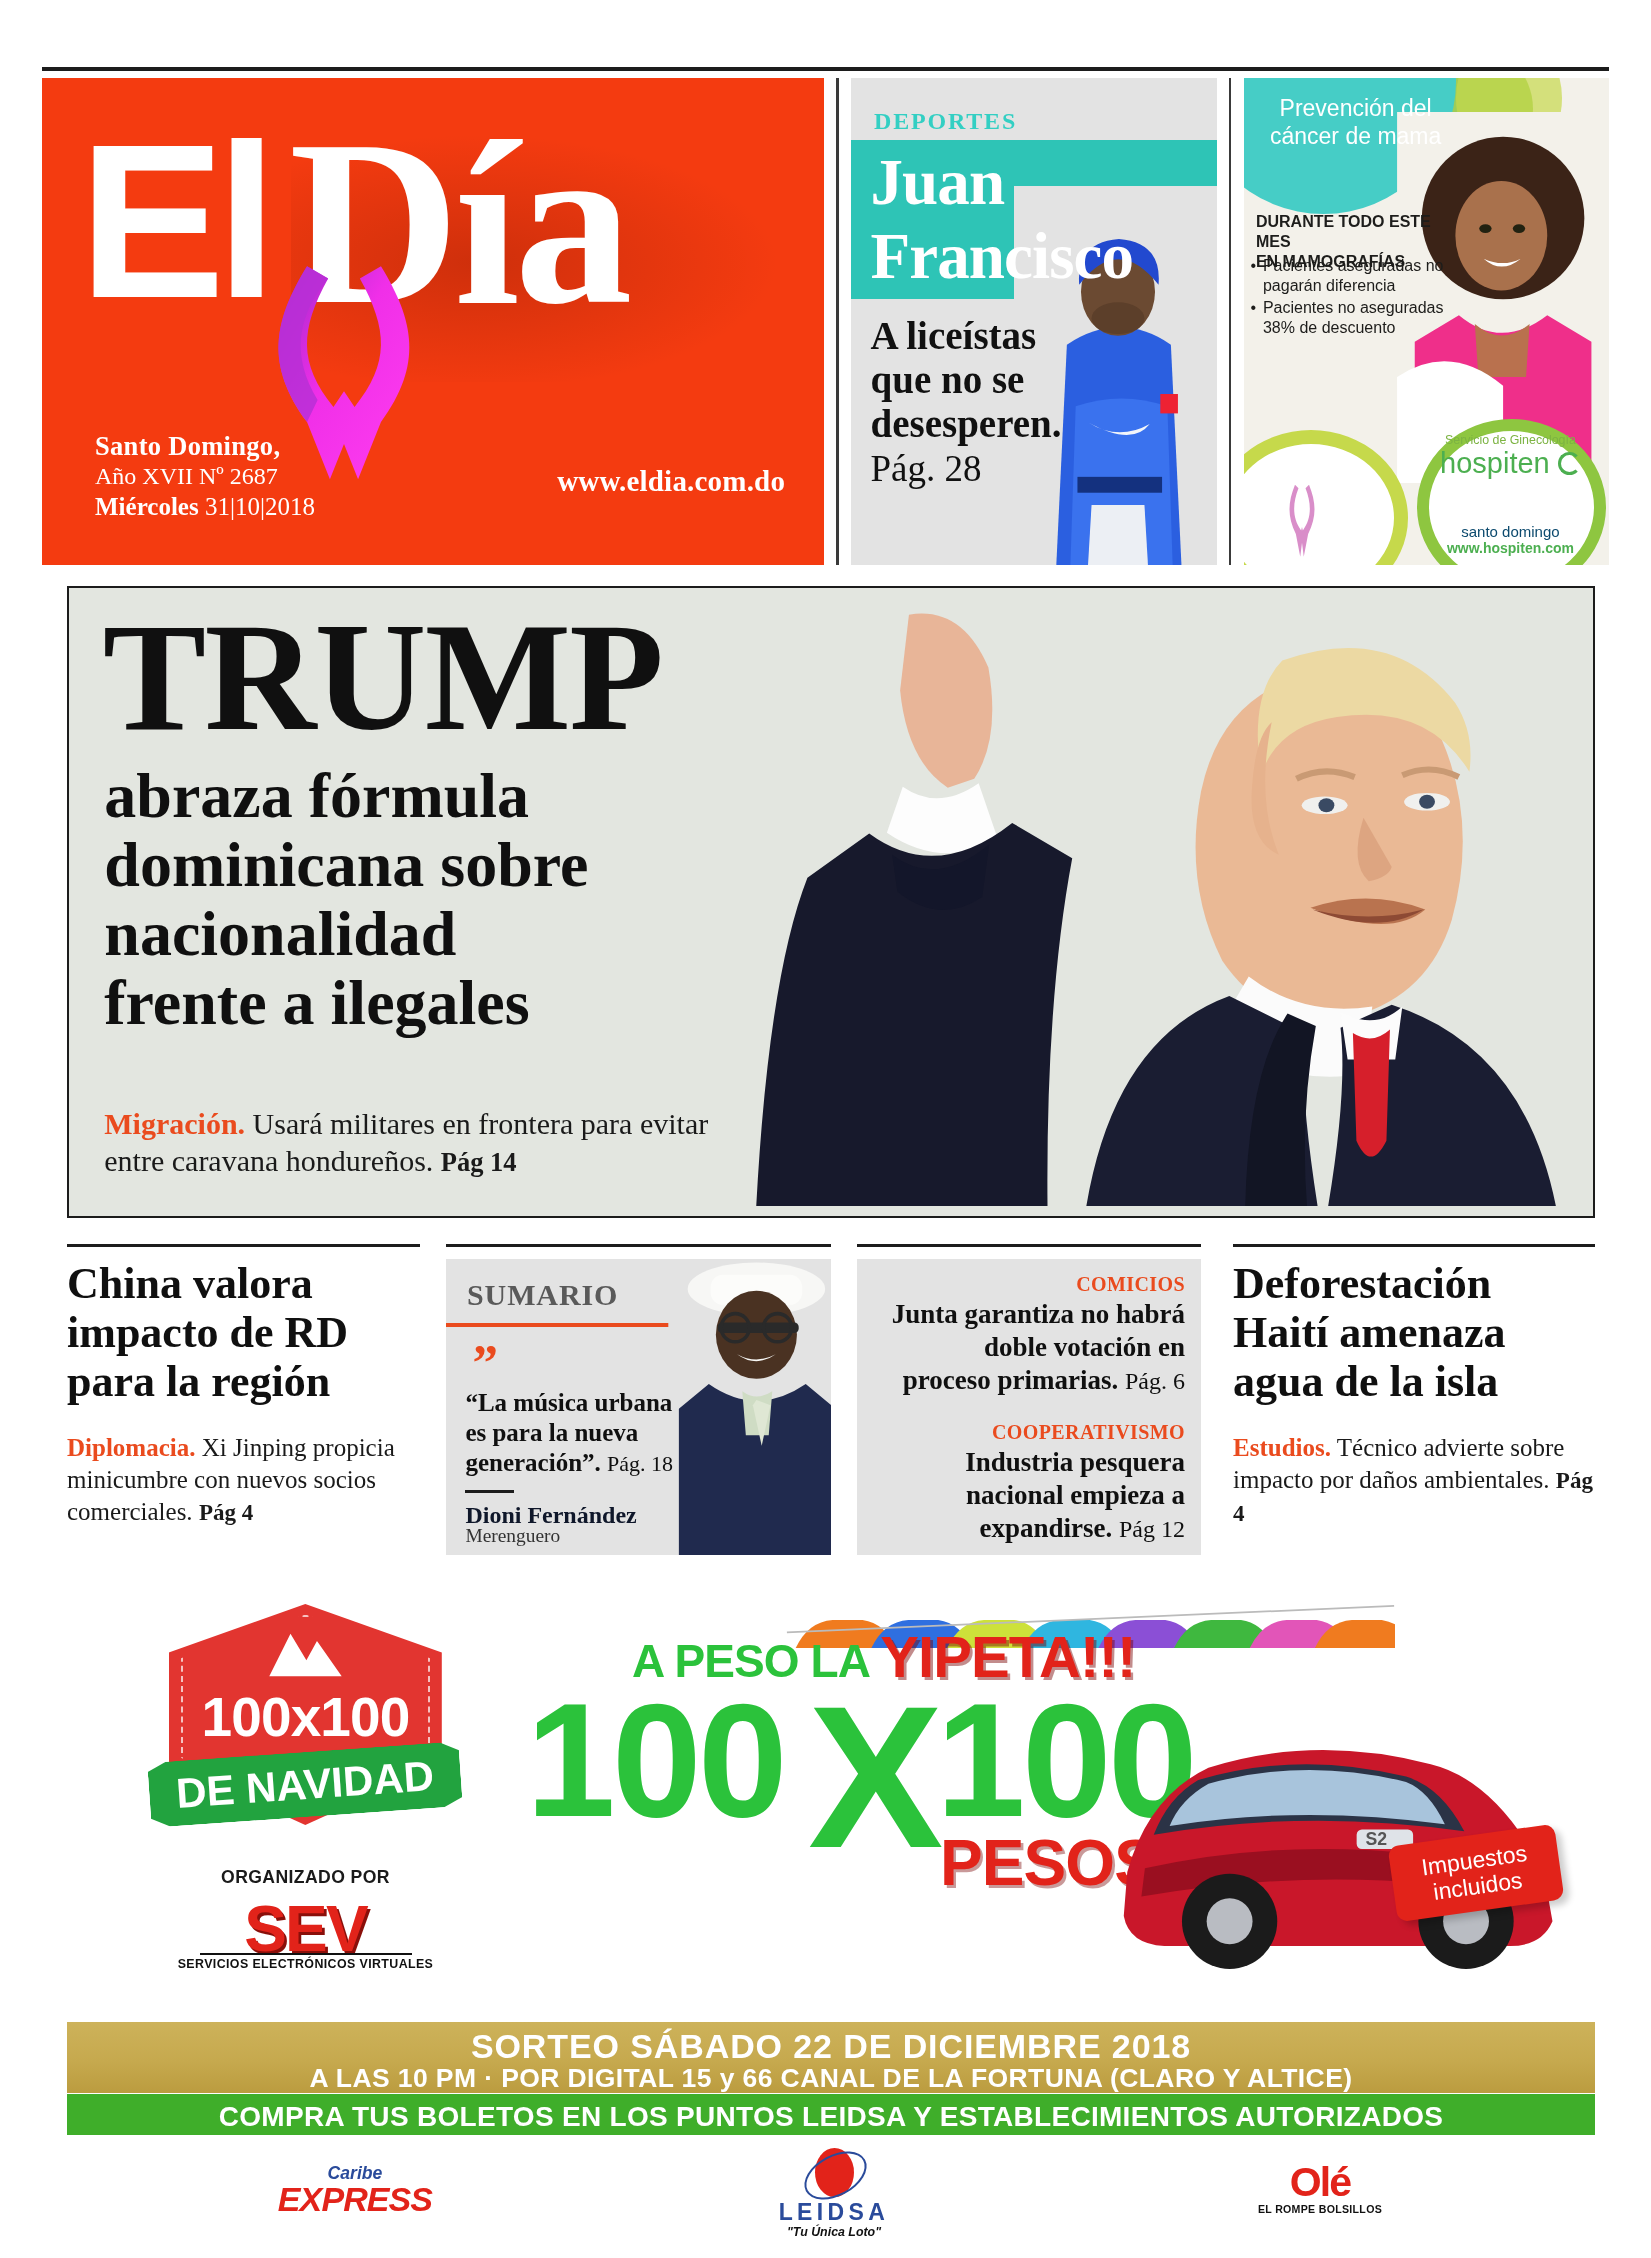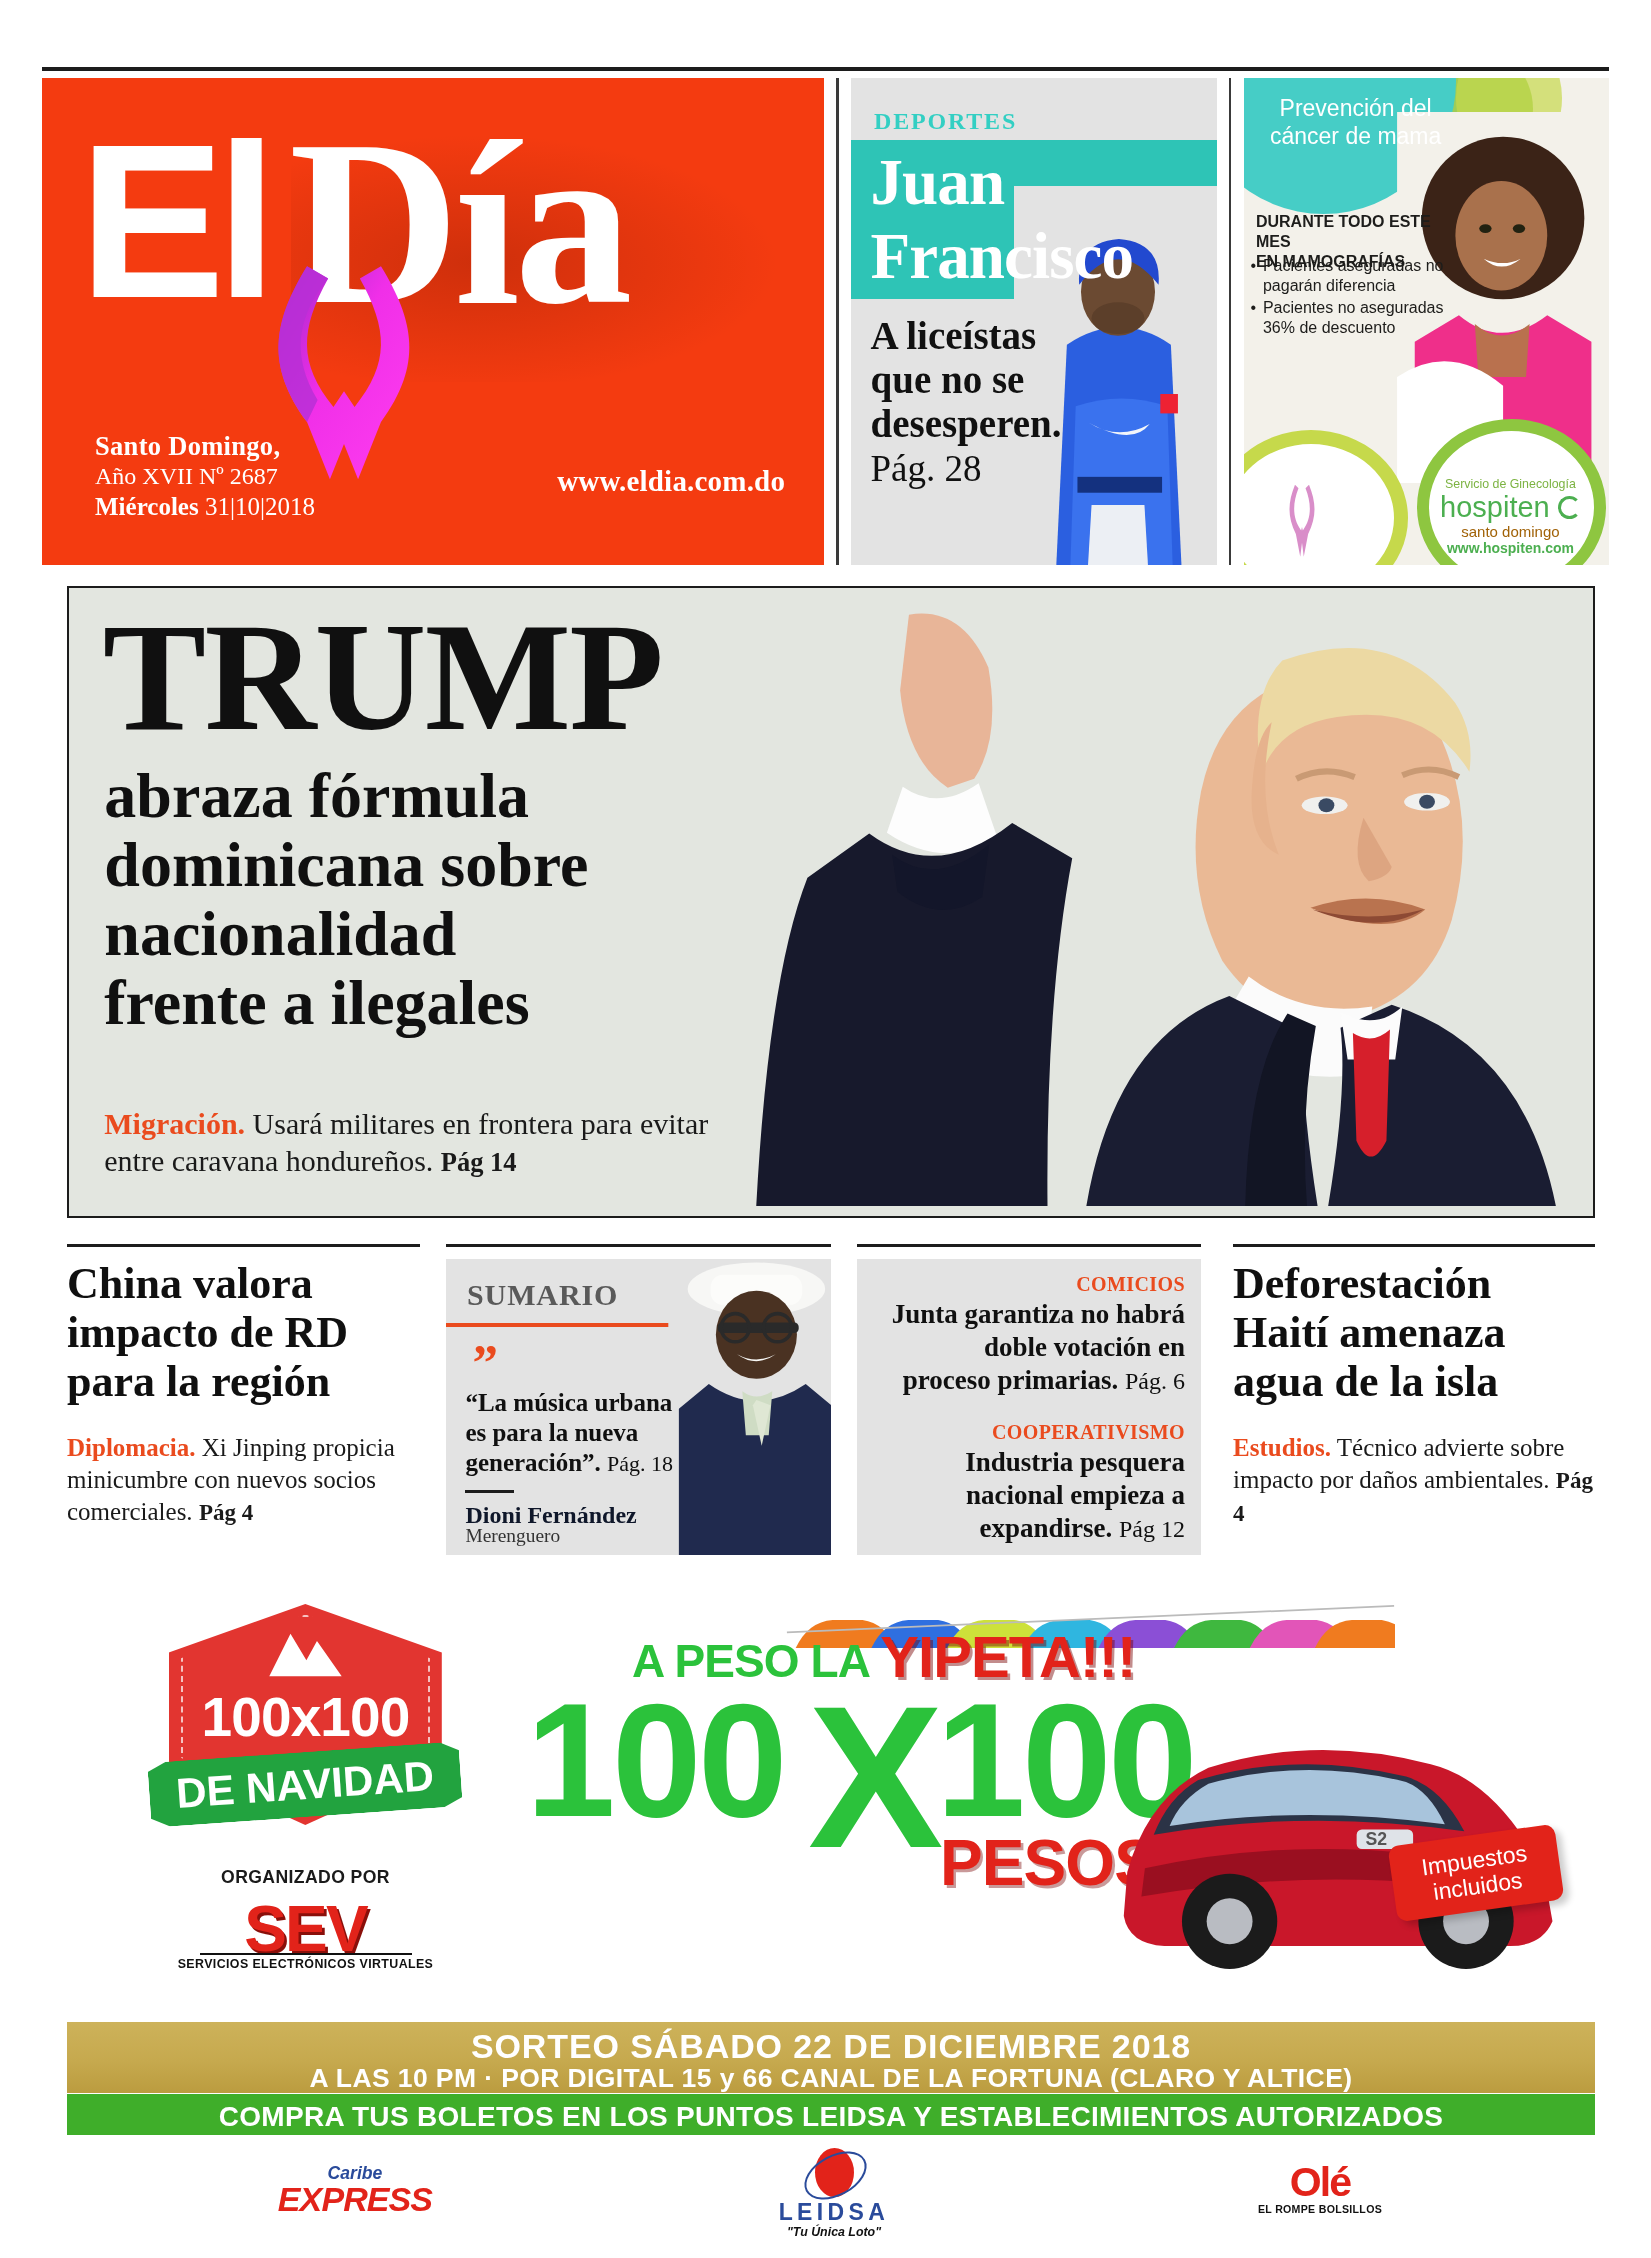--- a/index.html
+++ b/index.html
@@ -76,21 +76,21 @@
   .hos-list li:before { content:"•"; position:absolute; left:0; }
   .hos-woman { position:absolute; right:-8.8px; top:34px; width:221px; height:371px; }
   .hos-ribbon-circle { position:absolute; left:-30px; bottom:-41px; width:194px; height:176px;
     border:14px solid #c6d94b; border-radius:50%; background:#fff; }
   .hos-logo-circle { position:absolute; right:3.5px; bottom:-30px; width:189px; height:176px;
     border:12.4px solid #8ec640; border-radius:50%; background:#fff; }
   .hos-brand { position:absolute; right:10.6px; bottom:8.8px; width:176px; text-align:center;
     font-family:"Liberation Sans", sans-serif; z-index:4; }
   .hos-serv { color:#7cb342; font-size:12.4px; }
   .hos-name { color:#4caf50; font-size:29px; line-height:32px; }
-  .hos-city { color:#a16207; font-size:15px; }
+  .hos-city { color:#0c4a6e; font-size:15px;margin-top:44px; }
   .hos-web { color:#4caf50; font-size:14px; font-weight:bold; }
   .small-ribbon { position:absolute; left:42px; bottom:3.5px; width:32px; height:79px; z-index:5; }
 
   
   .hero { position:absolute; left:67px; top:586px; width:1528px; height:632px;
           border:2.6px solid #1c1c1c; background:#e3e6e0; overflow:hidden; }
   .hero-inner { position:absolute; inset:8.8px; background:#e3e6e0; overflow:hidden; }
   .hero-trump { position:absolute; left:25px; top:10.6px; font-size:155px; line-height:141px;
      font-weight:bold; letter-spacing:-1.8px; color:#101010; font-family:"Liberation Serif", serif; }
   .hero-sub { position:absolute; left:26.5px; top:164px; width:582px; font-weight:bold;
@@ -301,21 +301,21 @@
       <div class="hos-title">
         <span>Prevención del</span><br>
         <span>cáncer de mama</span>
       </div>
       <div class="hos-head">
         <span>DURANTE TODO ESTE MES</span><br>
         <span>EN MAMOGRAFÍAS</span>
       </div>
       <ul class="hos-list">
         <li>Pacientes aseguradas no pagarán diferencia</li>
-        <li>Pacientes no aseguradas 36% de descuento</li>
+        <li>Pacientes no aseguradas 38% de descuento</li>
       </ul>
       <div class="hos-ribbon-circle"></div>
       <svg class="small-ribbon" viewBox="0 0 36 90">
         <path d="M10 2 C 2 22, 1 38, 11 58 L 16 84 L 18 68 L 20 84 L 25 58 C 35 38, 34 22, 26 2 L 22 6 C 29 24, 29 40, 19 54 L 18 50 L 17 54 C 7 40, 7 24, 14 6 Z" fill="#d98ec9"></path>
       </svg>
       <div class="hos-logo-circle"></div>
       <div class="hos-brand">
         <div class="hos-serv">Servicio de Ginecología</div>
         <div class="hos-name"><span>hospiten</span> <span style="display:inline-block;width:23px;height:23px;border:3.5px solid #4caf50;border-radius:50%;border-right-color:transparent;vertical-align:-1.8px"></span></div>
         <div class="hos-city">santo domingo</div>

